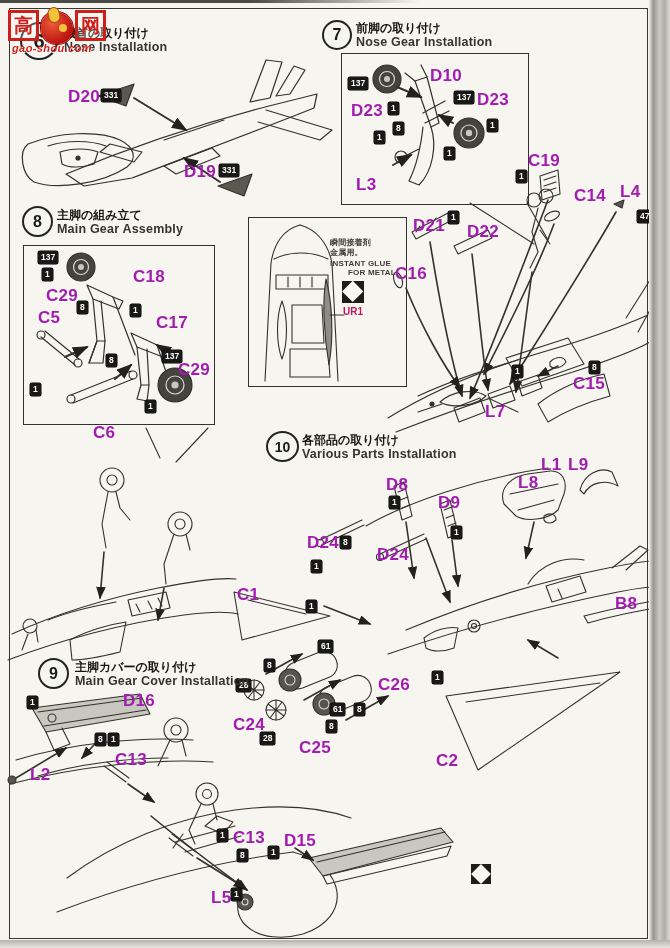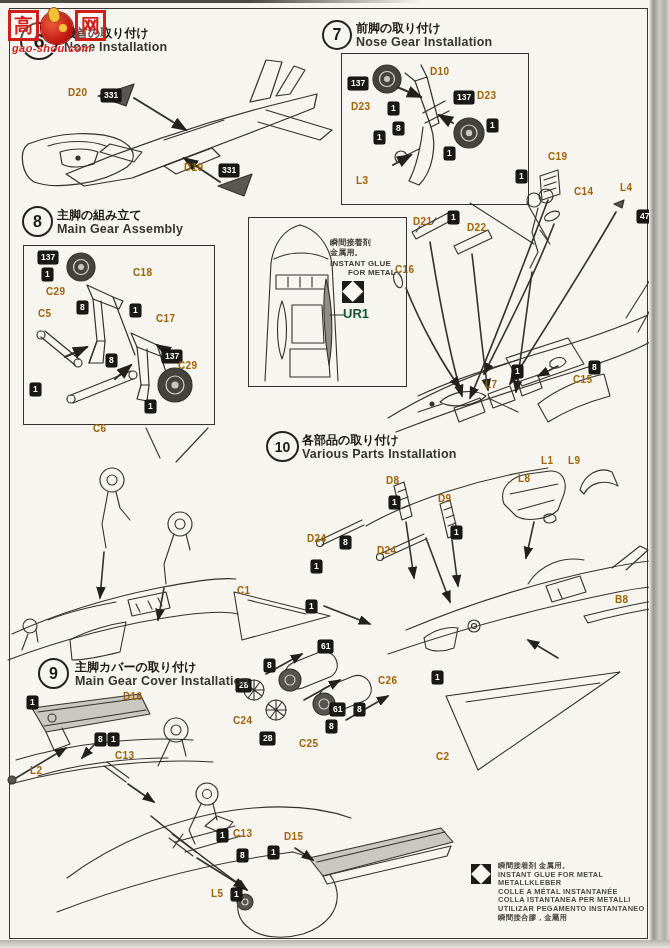--- a/index.html
+++ b/index.html
@@ -8,33 +8,33 @@
     background:#f6f5f0;font-family:"Liberation Sans",sans-serif;color:#22211e;
   }
   .frame{position:absolute;left:9px;top:8px;width:637px;height:929px;border:1.5px solid #38362f;}
   .scan-top{position:absolute;left:0;top:0;width:420px;height:3px;
     background:linear-gradient(to right,#4c4a45 60%,rgba(76,74,69,0));}
   .scan-right{position:absolute;left:649px;top:0;width:21px;height:948px;
     background:linear-gradient(to right,#f0efe9 0%,#96958e 20%,#cbcac3 50%,#aeada6 75%,#dcdbd4 100%);}
   .scan-bottom{position:absolute;left:0;top:940px;width:670px;height:8px;
     background:linear-gradient(to bottom,#b4b3ac,#e6e5de);}
   .box{position:absolute;border:1.4px solid #343230;}
-  .part{position:absolute;font-weight:700;font-size:10px;letter-spacing:.3px;white-space:nowrap;color:#a16207;}
+  .part{position:absolute;font-weight:700;font-size:17px;letter-spacing:.3px;white-space:nowrap;color:#a21caf;}
   .badge{
     position:absolute;background:#181816;color:#fcfcf8;font-weight:700;font-size:8.5px;
     line-height:1;padding:2px 3px;border-radius:2px;white-space:nowrap;box-shadow:0 0 0 .5px #000;
   }
   .stepcircle{
     position:absolute;border:2.2px solid #23221f;border-radius:50%;background:rgba(246,245,240,.55);
     display:flex;align-items:center;justify-content:center;font-weight:700;color:#1c1b18;
   }
   .title-jp{position:absolute;font-weight:700;font-size:12px;color:#17160f;white-space:nowrap;}
   .title-en{position:absolute;font-weight:700;font-size:12.5px;color:#36342f;white-space:nowrap;letter-spacing:.2px;}
   .small-note{position:absolute;font-weight:700;font-size:8px;line-height:9.5px;color:#403e38;white-space:pre;letter-spacing:.2px;}
-  .ur1-code{position:absolute;font-weight:700;font-size:13px;color:#14532d;}
+  .ur1-code{position:absolute;font-weight:700;font-size:10px;color:#be185d;}
   .diamond{position:absolute;background:#1c1c19;}
   .diamond>div{position:absolute;left:15%;top:15%;width:70%;height:70%;background:#f8f7f2;transform:rotate(45deg);}
   .glue-lines{position:absolute;font-weight:700;font-size:7.4px;line-height:8.6px;color:#4c4a44;letter-spacing:.3px;white-space:nowrap;}
   svg{position:absolute;overflow:visible;}
   svg *{vector-effect:non-scaling-stroke;}
   .wm{position:absolute;left:8px;top:10px;z-index:40;display:flex;align-items:flex-start;}
   .wm-box{width:25px;height:25px;border:3px solid #cf1f1a;color:#cf1f1a;font-weight:900;font-size:19px;
     display:flex;align-items:center;justify-content:center;background:rgba(255,255,255,.25);}
   .wm-mascot{width:40px;height:38px;margin:0 -2px;position:relative;}
   .wm-mascot .body{position:absolute;left:4px;top:2px;width:32px;height:32px;border-radius:46% 54% 50% 50%;
@@ -283,32 +283,32 @@
     <path d="M228,52 C196,108 156,170 122,224" stroke-width="1.6" marker-end="url(#ar7m)"></path>
     <path d="M42,82 C52,144 62,196 74,236" stroke-width="1.6" marker-end="url(#ar7m)"></path>
     <path d="M84,94 C90,144 94,192 100,230" stroke-width="1.6" marker-end="url(#ar7m)"></path>
     <path d="M144,112 L128,232" stroke-width="1.6" marker-end="url(#ar7m)"></path>
     <path d="M18,128 C34,168 56,206 72,228" stroke-width="1.6" marker-end="url(#ar7m)"></path>
     <path d="M170,206 L150,216" stroke-width="1.6" marker-end="url(#ar7m)"></path>
     <path d="M100,238 L130,252 M54,244 L30,252"></path>
   </svg>
 
   <span class="badge" style="left:516px;top:170px">1</span>
-  <span class="part" style="left:548px;top:151px">C19</span>
+  <span class="part" style="left:528px;top:151px">C19</span>
   <span class="part" style="left:574px;top:186px">C14</span>
   <span class="part" style="left:620px;top:182px">L4</span>
   <span class="badge" style="left:637px;top:210px">47</span>
   <span class="part" style="left:413px;top:216px">D21</span>
   <span class="badge" style="left:448px;top:211px">1</span>
   <span class="part" style="left:467px;top:222px">D22</span>
   <span class="part" style="left:395px;top:264px">C16</span>
   <span class="badge" style="left:512px;top:365px">1</span>
   <span class="badge" style="left:589px;top:361px">8</span>
   <span class="part" style="left:573px;top:374px">C15</span>
-  <span class="part" style="left:485px;top:379px">L7</span>
+  <span class="part" style="left:485px;top:402px">L7</span>
 
   <svg style="left:8px;top:428px" width="230" height="235" viewBox="0 0 230 235" fill="none" stroke="#33312c" stroke-width="1.1" stroke-linejoin="round" stroke-linecap="round">
     <defs>
         <marker id="arL" markerWidth="9" markerHeight="8" refX="7" refY="3" orient="auto">
           <path d="M0,0 L8,3 L0,6 Z" fill="#22211e" stroke="none"></path>
         </marker>
       </defs>
     <path d="M138,0 L152,30 M200,0 L168,34"></path>
     <g>
       <circle cx="104" cy="52" r="12"></circle>
@@ -531,29 +531,20 @@
   <span class="part" style="left:233px;top:828px">C13</span>
   <span class="badge" style="left:237px;top:849px">8</span>
   <span class="part" style="left:284px;top:831px">D15</span>
   <span class="badge" style="left:268px;top:846px">1</span>
   <span class="part" style="left:211px;top:888px">L5</span>
   <span class="badge" style="left:231px;top:888px">1</span>
 
   <div class="diamond" style="left:471px;top:864px;width:20px;height:20px">
       <div></div>
     </div>
-  <div class="glue-lines" style="left:498px;top:862px">
-    <div>瞬間接着剤  金属用。</div>
-    <div>INSTANT GLUE FOR METAL</div>
-    <div>METALLKLEBER</div>
-    <div>COLLE A MÉTAL INSTANTANÉE</div>
-    <div>COLLA ISTANTANEA PER METALLI</div>
-    <div>UTILIZAR PEGAMENTO INSTANTANEO</div>
-    <div>瞬間接合膠，金屬用</div>
-  </div>
 
   <div class="wm">
     <div class="wm-box">高</div>
     <div class="wm-mascot">
       <div class="body"></div>
         <div class="thumb"></div>
         <div class="spark"></div>
     </div>
     <div class="wm-box">网</div>
   </div>

